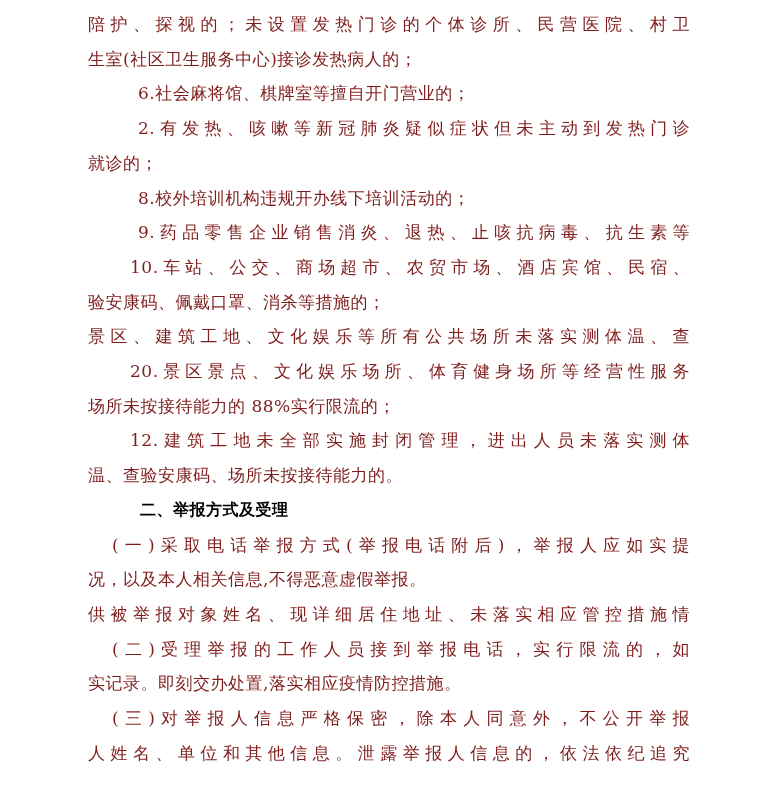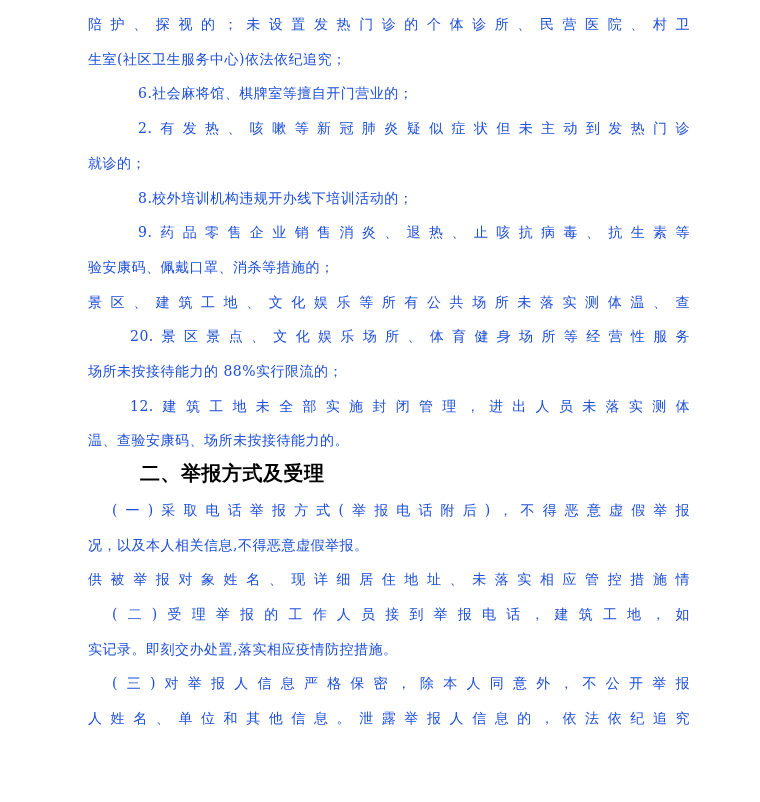--- a/index.html
+++ b/index.html
@@ -17,64 +17,65 @@
     width: 760px;
     height: 802px;
     background: #ffffff;
     box-sizing: border-box;
     padding: 7px 70px 0 88px;
   }
   .doc-body {
     width: 100%;
   }
   .line {
-    font-size: 14px;
+    font-size: 17px;
     line-height: 34.7px;
-    color: #1d4ed8;
+    color: #7f1d1d;
     letter-spacing: 0.5px;
     text-align: justify;
     text-align-last: left;
     white-space: normal;
     overflow: hidden;
   }
   .line.fill {
     text-align-last: justify;
   }
   .line.bold {
     font-weight: bold;
-    font-size: 20px;
-    font-family: Liberation Mono, monospace;
+    font-size: 16px;
+    font-family: Liberation Sans, sans-serif;
     color: #000000;
   }
   .ind-none    { text-indent: 0; }
   .ind-num1    { text-indent: 50px; }
   .ind-num2    { text-indent: 42px; }
   .ind-paren   { text-indent: 24px; }
   .ind-heading { text-indent: 52px; }
 </style>
 </head>
 <body>
 
 <div class="page">
   <div class="doc-body">
       <div class="line ind-none fill">陪护、探视的；未设置发热门诊的个体诊所、民营医院、村卫</div>
-      <div class="line ind-none">生室(社区卫生服务中心)依法依纪追究；</div>
+      <div class="line ind-none">生室(社区卫生服务中心)接诊发热病人的；</div>
       <div class="line ind-num1">6.社会麻将馆、棋牌室等擅自开门营业的；</div>
       <div class="line ind-num1 fill">2.有发热、咳嗽等新冠肺炎疑似症状但未主动到发热门诊</div>
       <div class="line ind-none">就诊的；</div>
       <div class="line ind-num1">8.校外培训机构违规开办线下培训活动的；</div>
       <div class="line ind-num1 fill">9.药品零售企业销售消炎、退热、止咳抗病毒、抗生素等</div>
+      <div class="line ind-num2 fill">10.车站、公交、商场超市、农贸市场、酒店宾馆、民宿、</div>
       <div class="line ind-none">验安康码、佩戴口罩、消杀等措施的；</div>
       <div class="line ind-none fill">景区、建筑工地、文化娱乐等所有公共场所未落实测体温、查</div>
       <div class="line ind-num2 fill">20.景区景点、文化娱乐场所、体育健身场所等经营性服务</div>
       <div class="line ind-none">场所未按接待能力的 88%实行限流的；</div>
       <div class="line ind-num2 fill">12.建筑工地未全部实施封闭管理，进出人员未落实测体</div>
       <div class="line ind-none">温、查验安康码、场所未按接待能力的。</div>
       <div class="line ind-heading bold">二、举报方式及受理</div>
-      <div class="line ind-paren fill">(一)采取电话举报方式(举报电话附后)，不得恶意虚假举报</div>
+      <div class="line ind-paren fill">(一)采取电话举报方式(举报电话附后)，举报人应如实提</div>
       <div class="line ind-none">况，以及本人相关信息,不得恶意虚假举报。</div>
       <div class="line ind-none fill">供被举报对象姓名、现详细居住地址、未落实相应管控措施情</div>
-      <div class="line ind-paren fill">(二)受理举报的工作人员接到举报电话，建筑工地，如</div>
+      <div class="line ind-paren fill">(二)受理举报的工作人员接到举报电话，实行限流的，如</div>
       <div class="line ind-none">实记录。即刻交办处置,落实相应疫情防控措施。</div>
       <div class="line ind-paren fill">(三)对举报人信息严格保密，除本人同意外，不公开举报</div>
       <div class="line ind-none fill">人姓名、单位和其他信息。泄露举报人信息的，依法依纪追究</div>
     </div>
 </div>
 
 </body></html>

